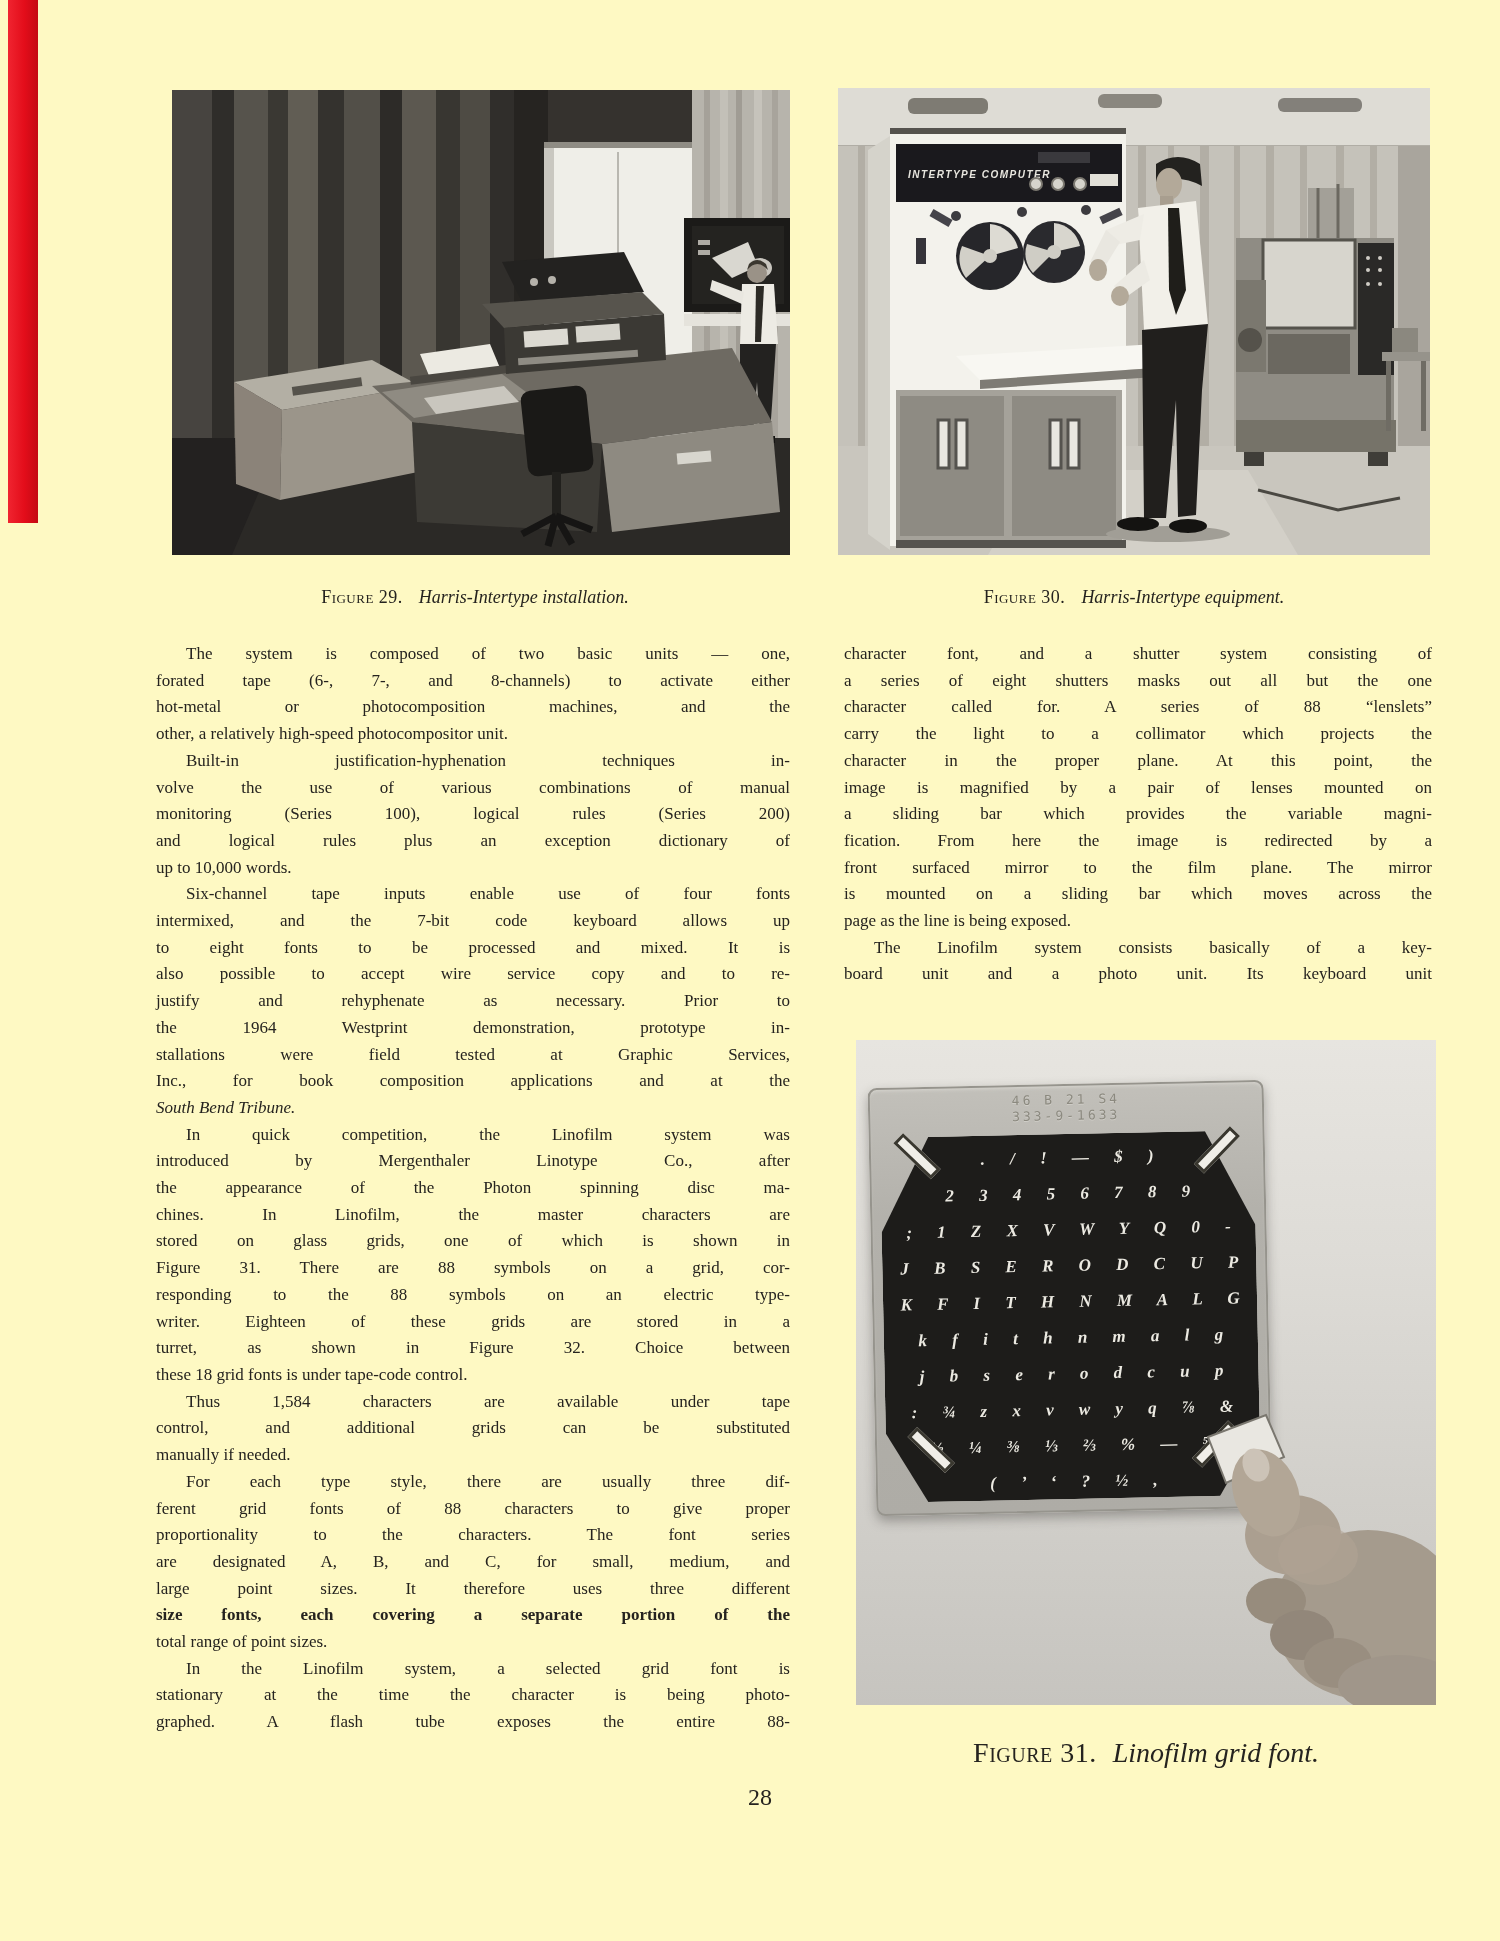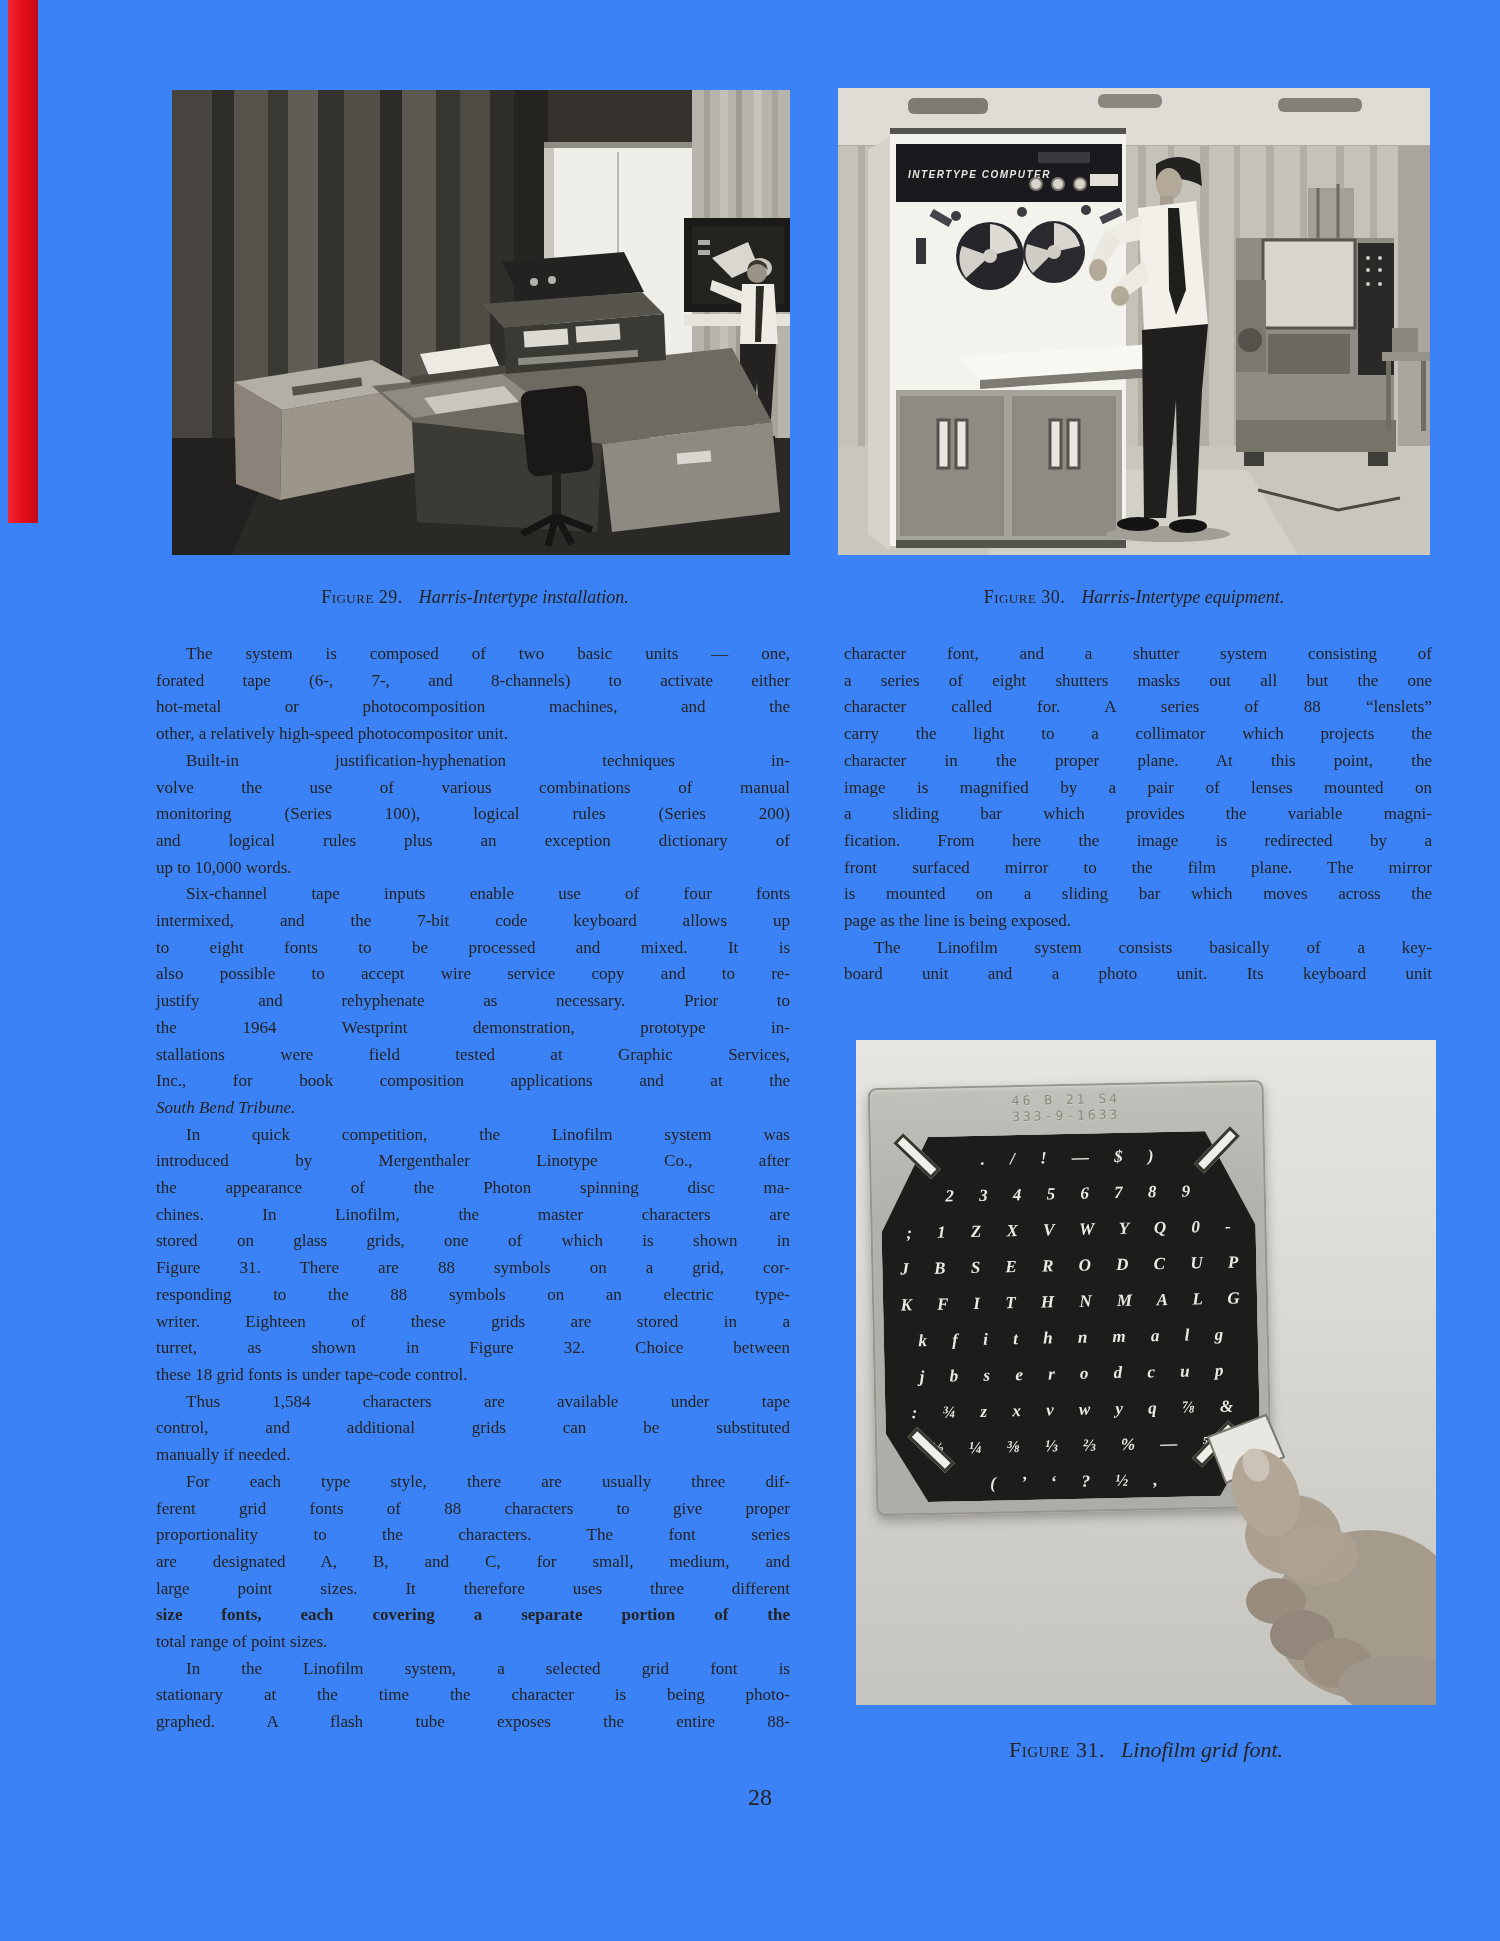--- a/index.html
+++ b/index.html
@@ -1,32 +1,32 @@
 <!DOCTYPE html>
 <html><head>
 <meta charset="utf-8">
 <style>
   html,body{margin:0;padding:0;background:#e9e9e9;}
-  #page{position:relative;width:1500px;height:1941px;background:#3b82f6;overflow:hidden;
+  #page{position:relative;width:1500px;height:1941px;background:#fef9c3;overflow:hidden;
         font-family:"Liberation Serif",serif;color:#25231f;}
   
   #ribbon{position:absolute;left:8px;top:0;width:30px;height:523px;
           background:linear-gradient(90deg,#f02430,#e30d1a 55%,#c40a14);}
   
   .photo{position:absolute;overflow:hidden;background:#3a3834;}
   #photo29{left:172px;top:90px;width:618px;height:465px;}
   #photo30{left:838px;top:88px;width:592px;height:467px;}
   #photo31{left:856px;top:1040px;width:580px;height:665px;
            background:linear-gradient(180deg,#e7e5e0 0%,#dddbd6 35%,#cfcdc8 75%,#c6c4bf 100%);}
   .photo svg{display:block;width:100%;height:100%;}
   
   .figcap{position:absolute;top:587px;font-size:18px;white-space:nowrap;text-align:center;}
   #cap29{left:160px;width:630px;}
   #cap30{left:838px;width:592px;}
-  #cap31{position:absolute;top:1737px;left:856px;width:580px;text-align:center;font-size:22px;white-space:nowrap;}
+  #cap31{position:absolute;top:1737px;left:856px;width:580px;text-align:center;font-size:28px;white-space:nowrap;}
   .figlabel{font-variant:small-caps;letter-spacing:.5px;}
   .figtitle{font-style:italic;margin-left:16px;}
   
   .col{position:absolute;top:641px;font-size:17px;line-height:26.7px;}
   #col-left{left:156px;width:634px;}
   #col-right{left:844px;width:588px;}
   .tline{text-align:justify;text-align-last:justify;}
   .tline.endline{text-align-last:left;}
   .tline.indent{text-indent:30px;}
   .tline.italic{font-style:italic;}

